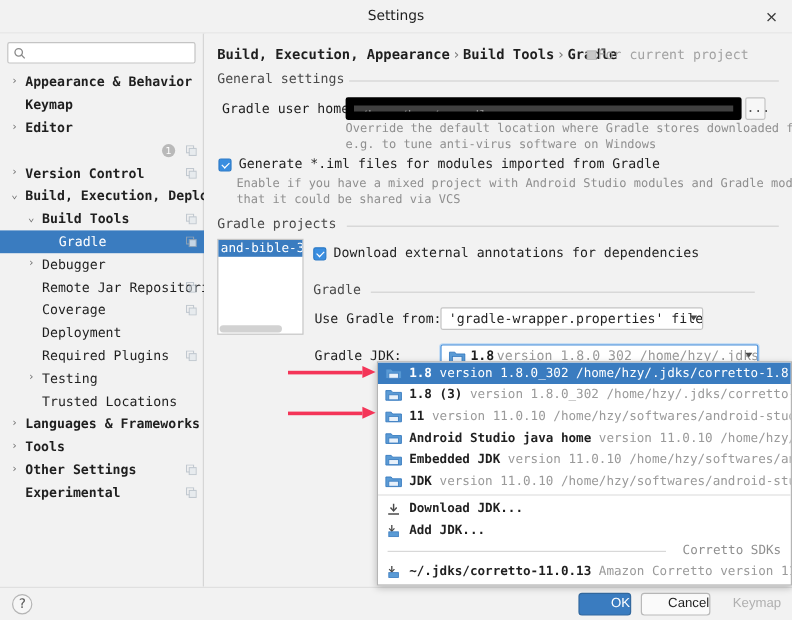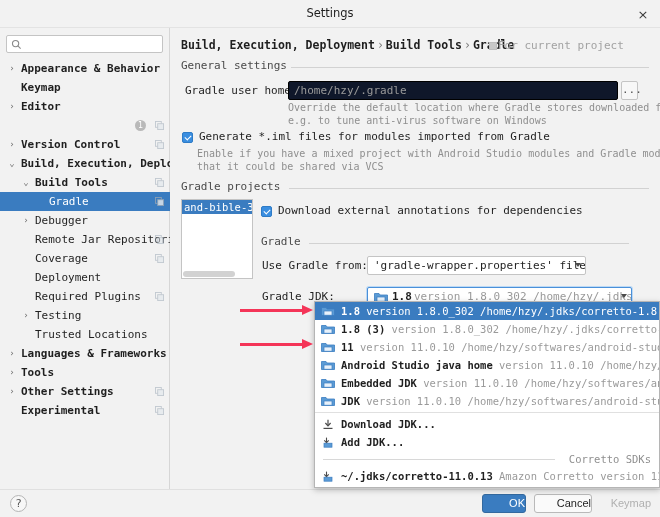--- a/index.html
+++ b/index.html
@@ -108,21 +108,21 @@
     position:absolute; top:8px; height:1px; background:#d2d2d2;
   }
 
   .flabel { position:absolute; font-size:11px; color:#1f1f1f; white-space:nowrap; }
   .hint {
     position:absolute; font-size:10px; color:#8f8f8f;
     line-height:13px; white-space:nowrap;
   }
 
   .textfield {
-    position:absolute; background:#0f172a; border:1px solid #000000;
+    position:absolute; background:#404040; border:7px solid #000000;
     border-radius:2px; height:19px; line-height:17px;
     padding-left:5px; font-size:11px; color:#9a9a9a; overflow:hidden;
     white-space:nowrap;
   }
   .browsebtn {
     position:absolute; width:17px; height:19px;
     background:#f7f7f7; border:1px solid #c4c4c4; border-radius:2px;
     font-size:11px; color:#555; text-align:center; line-height:15px;
     cursor:pointer;
   }
@@ -345,21 +345,21 @@
             <rect x="0.5" y="0.5" width="6.5" height="6.5" fill="none" stroke="#9aa7b4" stroke-width="1"></rect>
             <rect x="3" y="3" width="6.5" height="6.5" fill="#dfe6ec" stroke="#9aa7b4" stroke-width="1"></rect>
           </svg>
         </div>
       </div>
   </div>
 
   <div class="content">
 
     <div class="breadcrumb">
-      <span>Build, Execution, Deployment</span><span class="sep">›</span><span>Build Tools</span><span class="sep">›</span><span>Gradle</span>
+      <span>Build, Execution, Appearance</span><span class="sep">›</span><span>Build Tools</span><span class="sep">›</span><span>Gradle</span>
     </div>
 
     <div class="forproj">
       <span class="pi"></span><span>For current project</span>
     </div>
 
     <div class="grouphdr" style="left:10px; top:31px;">
       <span>General settings</span>
       <div class="rule" style="left:110px; width:358px;"></div>
     </div>

